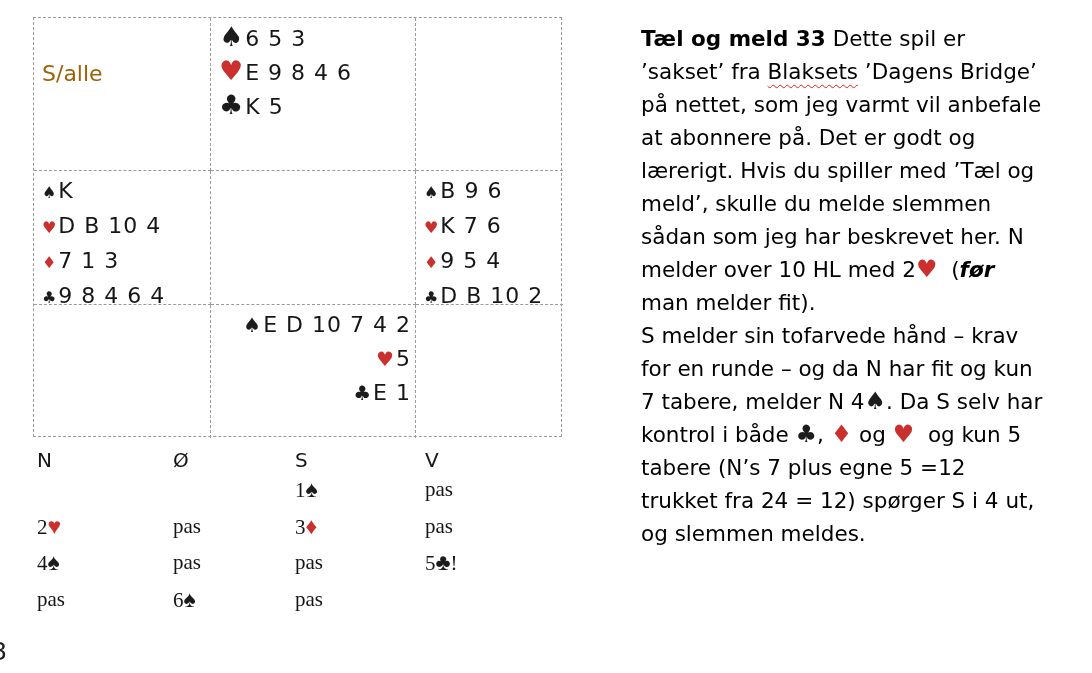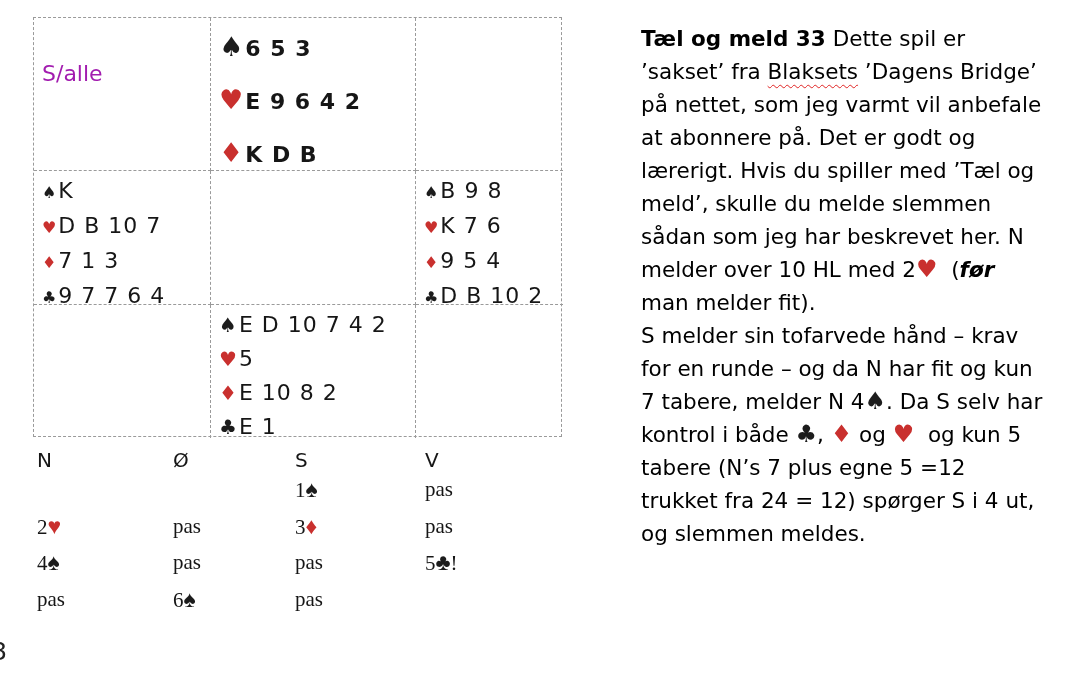--- a/index.html
+++ b/index.html
@@ -12,25 +12,25 @@
   .deal{
     position:absolute;left:33px;top:17px;width:529px;height:420px;
     display:grid;grid-template-columns:177px 205px 147px;grid-template-rows:153px 134px 133px;
     border:1px dashed #9a9a9a;box-sizing:border-box;
   }
   .cell{
     border-right:1px dashed #9a9a9a;border-bottom:1px dashed #9a9a9a;
     box-sizing:border-box;padding:3px 4px 0 8px;overflow:hidden;
   }
   .cell:nth-child(3n){border-right:none;}
-  .cell:nth-child(n+7){border-bottom:none;}
-  .vul-label{display:block;margin-top:40px;font-size:22px;color:#a21caf;}
+  .cell:nth-child(n+7){border-bottom:none;text-align:right;}
+  .vul-label{display:block;margin-top:40px;font-size:22px;color:#a16207;}
   .hand{font-size:22px;color:#161616;}
   .hand-line{line-height:33px;white-space:pre;}
-  .c-north .hand-line{line-height:51px;font-weight:bold;}
+  .c-north .hand-line{line-height:32px;}
   .cards{padding-left:2px;letter-spacing:1px;}
   .suit{color:#1c1c1c;}
   .suit.red{color:#c9302e;}
   .c-north .suit{font-size:27px;}
   .c-west .suit,.c-east .suit{font-size:16px;}
   .c-south .suit{font-size:20px;}
 
   
   .bidding{
     position:absolute;left:37px;top:448px;
@@ -62,45 +62,43 @@
 </style>
 </head>
 <body>
 
 <div class="deal">
   <div class="cell c-vul">
       <span class="vul-label">S/alle</span>
     </div>
   <div class="cell c-north hand">
     <div class="hand-line"><span class="suit">♠</span><span class="cards">6 5 3</span></div>
-    <div class="hand-line"><span class="suit red">♥</span><span class="cards">E 9 6 4 2</span></div>
-    <div class="hand-line"><span class="suit red">♦</span><span class="cards">K D B</span></div>
+    <div class="hand-line"><span class="suit red">♥</span><span class="cards">E 9 8 4 6</span></div>
     <div class="hand-line"><span class="suit">♣</span><span class="cards">K 5</span></div>
   </div>
   <div class="cell"></div>
 
   <div class="cell c-west hand">
     <div class="hand-line"><span class="suit">♠</span><span class="cards">K</span></div>
-    <div class="hand-line"><span class="suit red">♥</span><span class="cards">D B 10 7</span></div>
+    <div class="hand-line"><span class="suit red">♥</span><span class="cards">D B 10 4</span></div>
     <div class="hand-line"><span class="suit red">♦</span><span class="cards">7 1 3</span></div>
-    <div class="hand-line"><span class="suit">♣</span><span class="cards">9 7 7 6 4</span></div>
+    <div class="hand-line"><span class="suit">♣</span><span class="cards">9 8 4 6 4</span></div>
   </div>
   <div class="cell"></div>
   <div class="cell c-east hand">
-    <div class="hand-line"><span class="suit">♠</span><span class="cards">B 9 8</span></div>
+    <div class="hand-line"><span class="suit">♠</span><span class="cards">B 9 6</span></div>
     <div class="hand-line"><span class="suit red">♥</span><span class="cards">K 7 6</span></div>
     <div class="hand-line"><span class="suit red">♦</span><span class="cards">9 5 4</span></div>
     <div class="hand-line"><span class="suit">♣</span><span class="cards">D B 10 2</span></div>
   </div>
 
   <div class="cell"></div>
   <div class="cell c-south hand">
     <div class="hand-line"><span class="suit">♠</span><span class="cards">E D 10 7 4 2</span></div>
     <div class="hand-line"><span class="suit red">♥</span><span class="cards">5</span></div>
-    <div class="hand-line"><span class="suit red">♦</span><span class="cards">E 10 8 2</span></div>
     <div class="hand-line"><span class="suit">♣</span><span class="cards">E 1</span></div>
   </div>
   <div class="cell"></div>
 </div>
 
 <div class="bidding">
   <div class="bid-head">N</div>
   <div class="bid-head">Ø</div>
   <div class="bid-head">S</div>
   <div class="bid-head">V</div>

